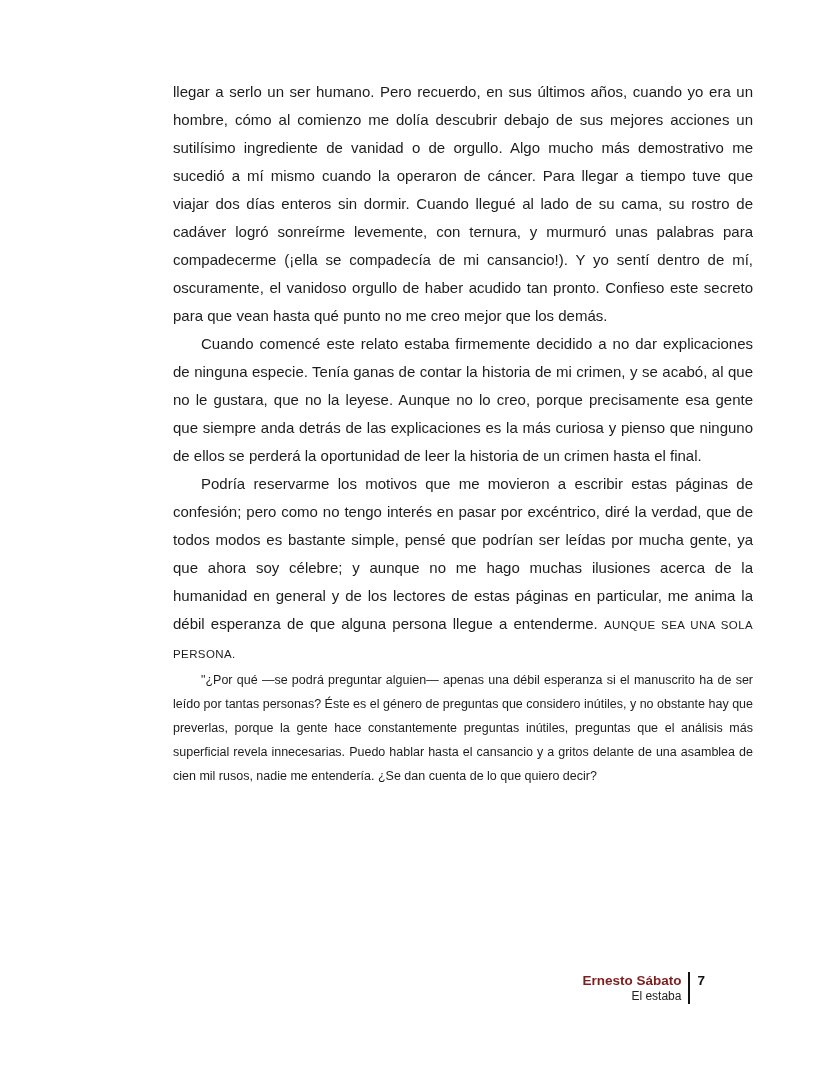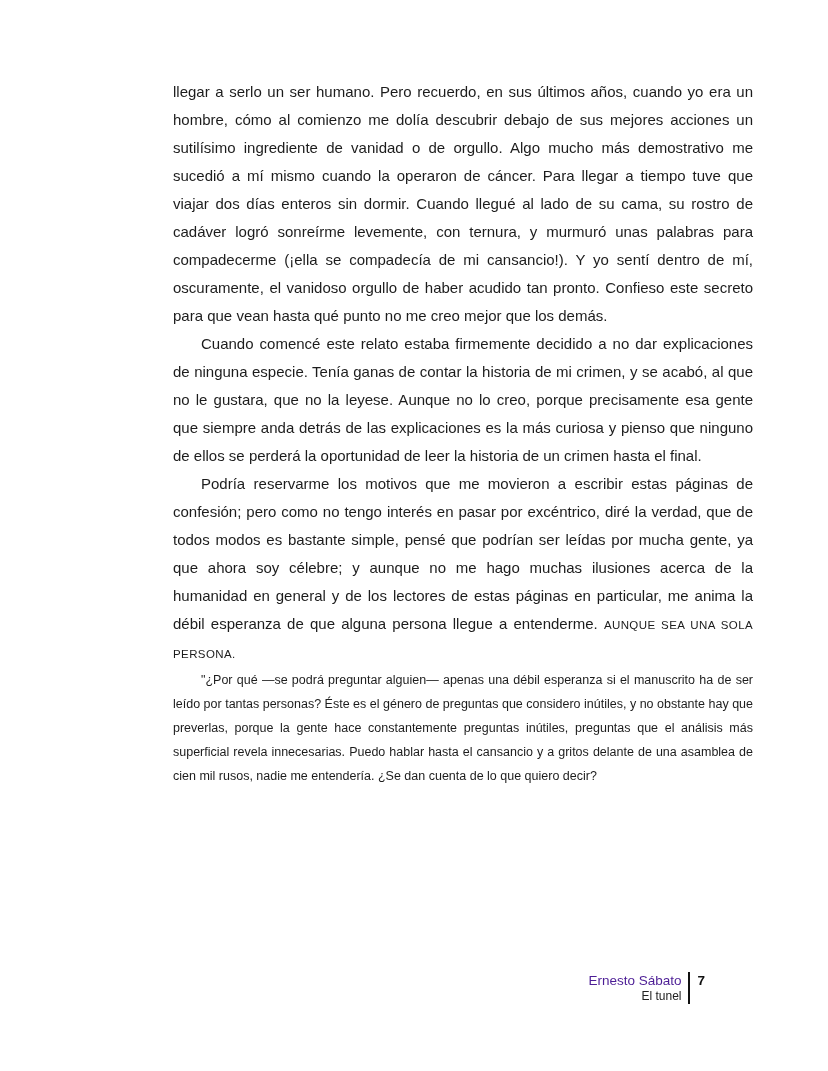--- a/index.html
+++ b/index.html
@@ -50,24 +50,24 @@
     top: 972px;
     right: 123px;
     display: flex;
     align-items: stretch;
   }
   .footer-left {
     text-align: right;
     padding-right: 7px;
   }
   .footer-author {
-    font-weight: normal;
+    font-weight: bold;
     font-size: 13.5px;
     line-height: 17px;
-    color: #4c1d95;
+    color: #7f1d1d;
   }
   .footer-book {
     font-size: 12px;
     line-height: 15px;
     color: #222222;
   }
   .footer-bar {
     width: 2px;
     background: #111111;
     align-self: stretch;
@@ -95,19 +95,19 @@
     <p class="indented"><span>Podría reservarme los motivos que me movieron a escribir estas páginas de confesión; pero como no tengo interés en pasar por excéntrico, diré la verdad, que de todos modos es bastante simple, pensé que podrían ser leídas por mucha gente, ya que ahora soy célebre; y aunque no me hago muchas ilusiones acerca de la humanidad en general y de los lectores de estas páginas en particular, me anima la débil esperanza de que alguna persona llegue a entenderme. </span><span class="caps-run">AUNQUE SEA UNA SOLA PERSONA.</span></p>
 
     <p class="footnote">"¿Por qué —se podrá preguntar alguien— apenas una débil esperanza si el manuscrito ha de ser leído por tantas personas? Éste es el género de preguntas que considero inútiles, y no obstante hay que preverlas, porque la gente hace constantemente preguntas inútiles, preguntas que el análisis más superficial revela innecesarias. Puedo hablar hasta el cansancio y a gritos delante de una asamblea de cien mil rusos, nadie me entendería. ¿Se dan cuenta de lo que quiero decir?</p>
 
 
   </div>
 
   <div class="footer">
     <div class="footer-left">
       <div class="footer-author">Ernesto Sábato</div>
-      <div class="footer-book">El tunel</div>
+      <div class="footer-book">El estaba</div>
     </div>
     <div class="footer-bar"></div>
     <div class="footer-page">7</div>
   </div>
 
 </div>
 
 </body></html>

